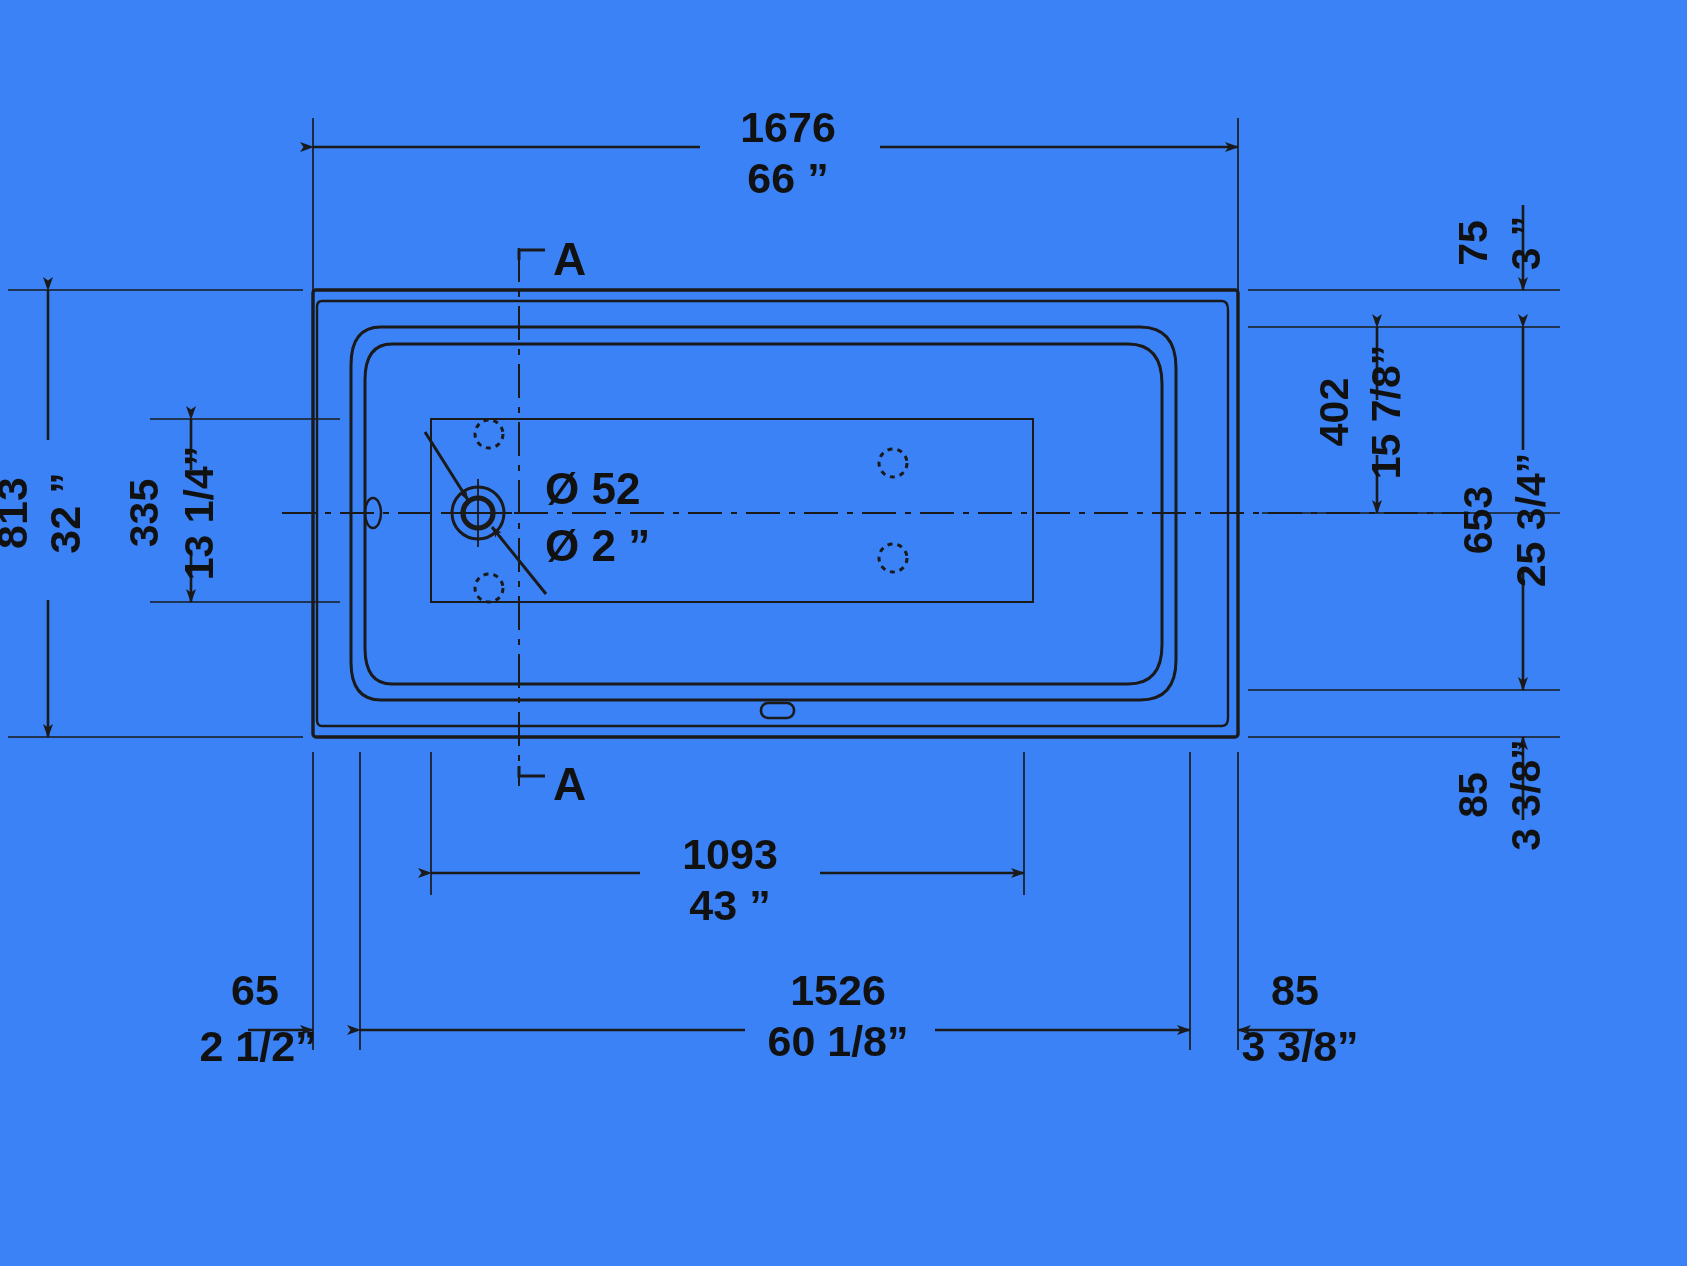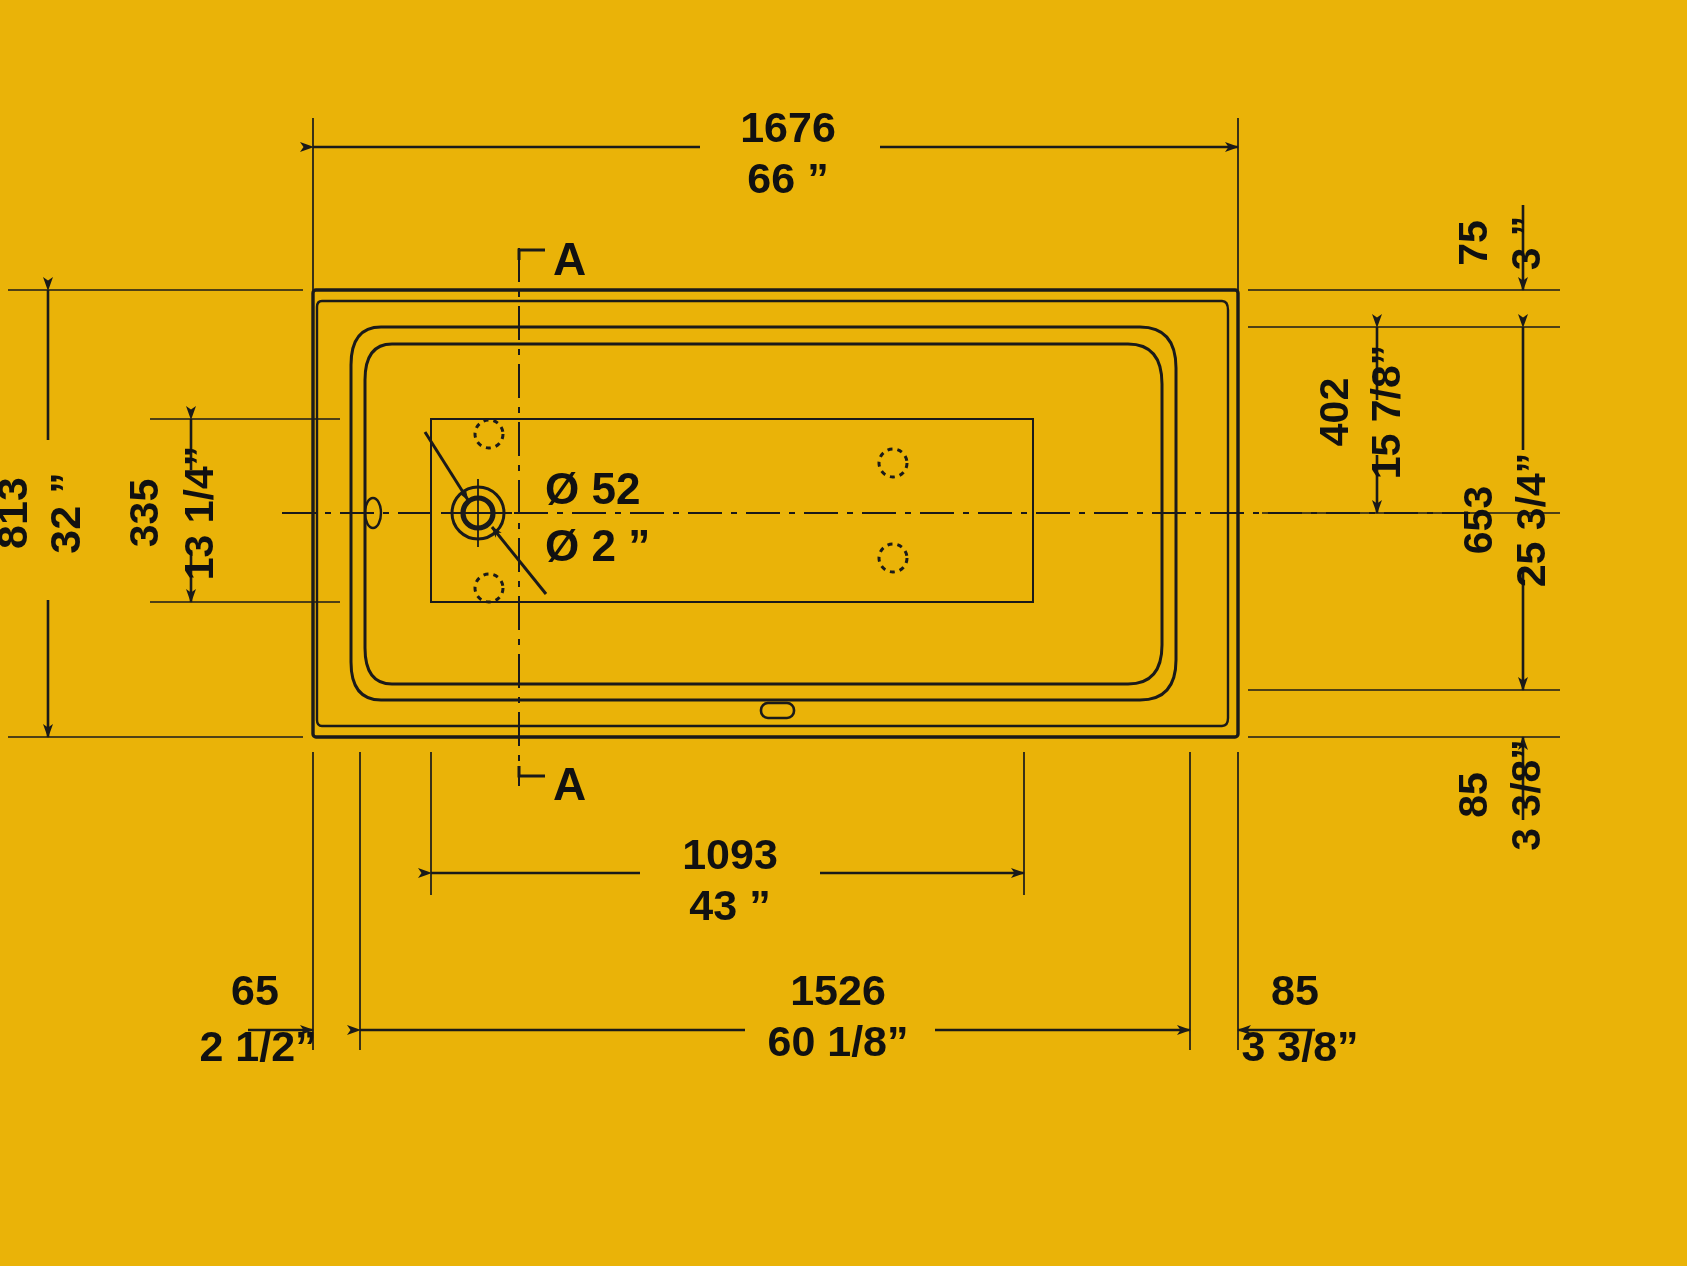--- a/index.html
+++ b/index.html
@@ -1,18 +1,18 @@
 <!DOCTYPE html>
 <html><head>
 <meta charset="utf-8">
 <style>
   html,body{margin:0;padding:0;background:#ffffff;}
   body{width:1687px;height:1266px;overflow:hidden;
        font-family:"Liberation Sans", sans-serif;}
-  #stage{position:relative;width:1687px;height:1266px;background:#eab308;}
+  #stage{position:relative;width:1687px;height:1266px;background:#3b82f6;}
   svg{display:block;}
   .dimtext{font-family:"Liberation Sans", sans-serif;font-weight:bold;fill:#111;}
   .sect{font-family:"Liberation Sans", sans-serif;font-weight:bold;fill:#111;}
 </style>
 </head>
 <body>
 
 <div id="stage">
 <svg width="1687" height="1266" viewBox="0 0 1687 1266">
   <defs>

